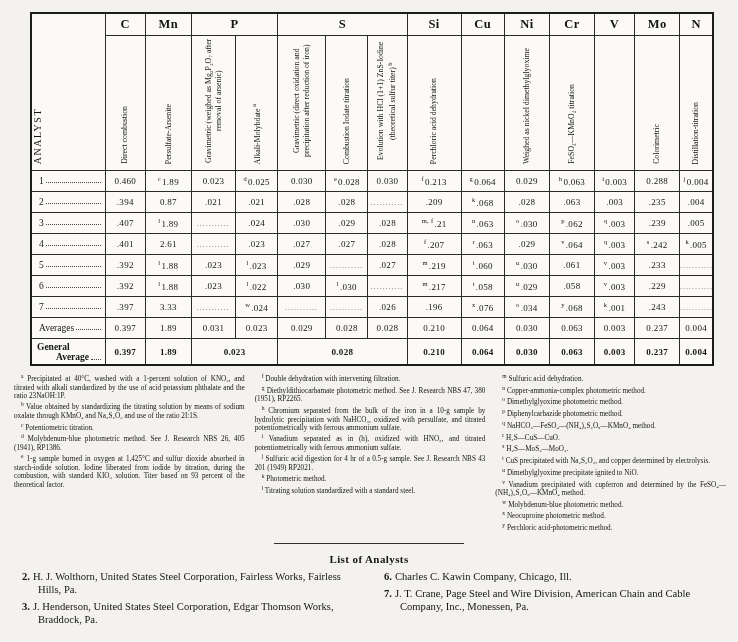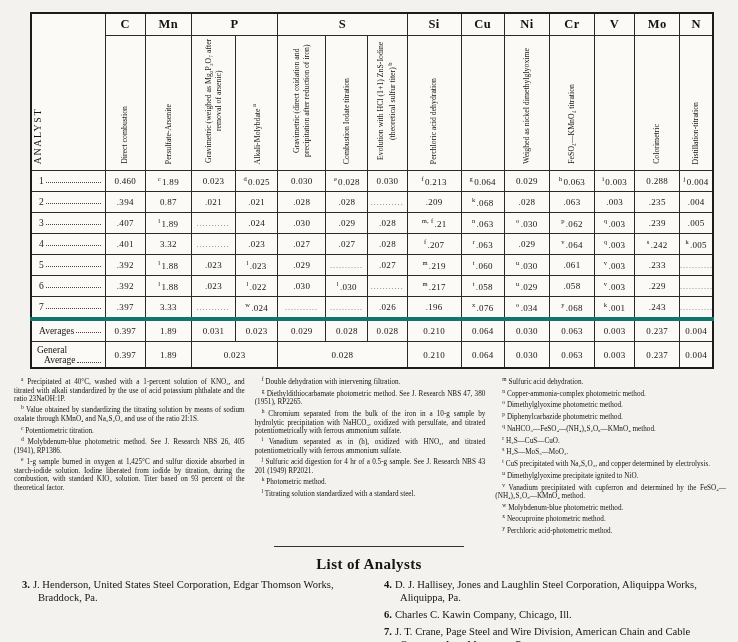--- a/index.html
+++ b/index.html
@@ -36,41 +36,41 @@
   td.val{
     font-size:9px;height:20px;text-align:center;white-space:nowrap;
     letter-spacing:.3px;
   }
   td.val sup{font-size:6.5px;vertical-align:4px;margin-right:1px;}
   td.rowlab{font-size:9.5px;text-align:left;}
   .rl{display:flex;align-items:flex-end;padding:0 3px 0 7px;}
   .rl .leader{flex:1;border-bottom:1.2px dotted #444;margin:0 1px 3px 2px;height:1px;}
   .dots{font-size:6px;letter-spacing:1.5px;color:#3a3a3a;display:inline-block;max-width:100%;}
   .dl{border-left-style:dashed !important;}
-  tr.avgrow td{border-top:4px solid #0f766e;}
-  tr.genrow td{height:25px;}
+  tr.avgrow td{border-top:1px solid #0f766e;}
+  tr.genrow td{height:25px;font-weight:bold;}
   .genlbl{font-size:9.5px;line-height:1.1;padding:1px 3px 0 5px;}
-  .genlbl .l2{display:flex;align-items:flex-end;padding-left:7px;}
+  .genlbl .l2{display:flex;align-items:flex-end;padding-left:7px;margin-left:12px;}
   .genlbl .leader{flex:1;border-bottom:1.2px dotted #444;margin:0 1px 2px 2px;height:1px;}
 
   
   .footnotes{
     display:flex;gap:10px;width:712px;margin:7px auto 0 14px;
   }
   .fncol{width:232px;}
   .fncol p{
     margin:0 0 1px 0;font-size:7.2px;line-height:1.16;text-indent:7px;
     text-align:justify;
   }
   .fncol p sup{font-size:5.5px;}
 
   
   .divider{width:190px;border-top:1.3px solid #333;margin:9px auto 0 auto;}
   h2.analysts-title{
-    margin:9px 0 6px 0;text-align:center;font-size:15px;font-weight:bold;
+    margin:9px 0 6px 0;text-align:center;font-size:11px;font-weight:bold;
     letter-spacing:.4px;
   }
   .analysts{display:flex;gap:22px;margin:0 14px 0 22px;}
   .acol{width:340px;}
   .aitem{
     font-size:10.6px;line-height:1.22;margin-bottom:4px;
     padding-left:16px;text-indent:-16px;
   }
   .aitem .num{font-weight:bold;margin-right:3px;}
 </style>
@@ -196,21 +196,21 @@
           <td class="val">.005</td>
         </tr>
         <tr>
           <td class="rowlab">
             <div class="rl">
               <span>4</span>
               <span class="leader"></span>
             </div>
           </td>
           <td class="val">.401</td>
-          <td class="val">3.32</td>
+          <td class="val">2.61</td>
           <td class="val"><span class="dots">...........</span></td>
           <td class="val dl">.023</td>
           <td class="val">.027</td>
           <td class="val dl">.027</td>
           <td class="val dl">.028</td>
           <td class="val"><sup>f</sup>.207</td>
           <td class="val"><sup>r</sup>.063</td>
           <td class="val">.029</td>
           <td class="val"><sup>v</sup>.064</td>
           <td class="val"><sup>q</sup>.003</td>
@@ -363,21 +363,21 @@
         <p><sup>y</sup> Perchloric acid-photometric method.</p>
       </div>
     </div>
 
   <div class="divider"></div>
 
   <h2 class="analysts-title">List of Analysts</h2>
 
   <div class="analysts" id="analysts">
       <div class="acol">
+        <div class="aitem"><span class="num">2.</span>H. J. Wolthorn, United States Steel Corporation, Fairless Works, Fairless Hills, Pa.</div>
         <div class="aitem"><span class="num">3.</span>J. Henderson, United States Steel Corporation, Edgar Thomson Works, Braddock, Pa.</div>
       </div>
       <div class="acol">
-        <div class="aitem"><span class="num">4.</span>D. J. Hallisey, Jones and Laughlin Steel Corporation, Aliquippa Works, Aliquippa, Pa.</div>
         <div class="aitem"><span class="num">6.</span>Charles C. Kawin Company, Chicago, Ill.</div>
         <div class="aitem"><span class="num">7.</span>J. T. Crane, Page Steel and Wire Division, American Chain and Cable Company, Inc., Monessen, Pa.</div>
       </div>
     </div>
 </div>
 
 </body></html>

